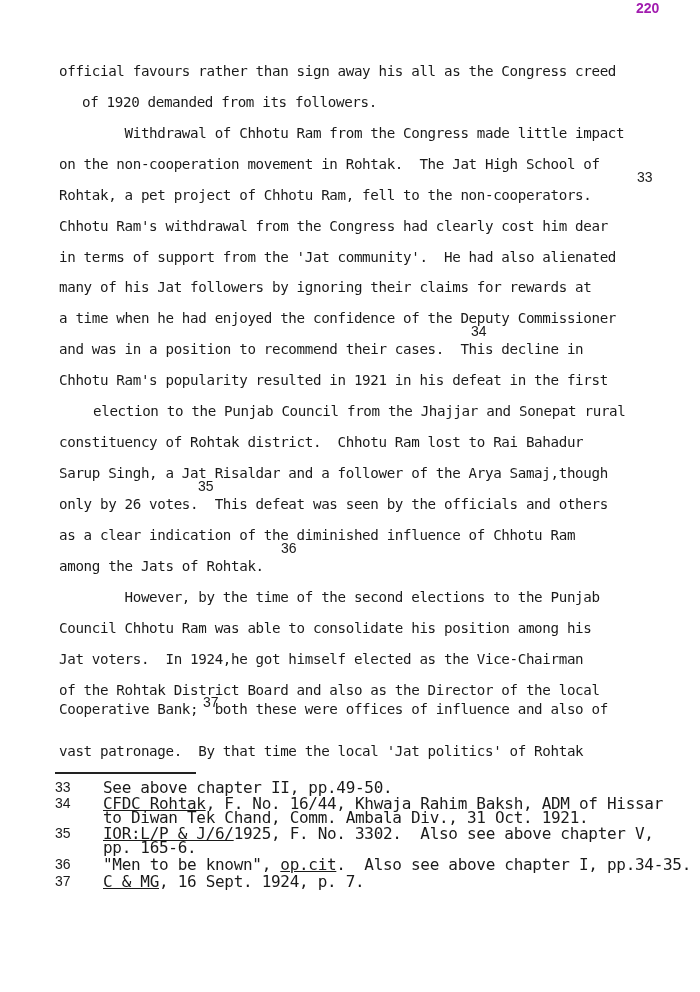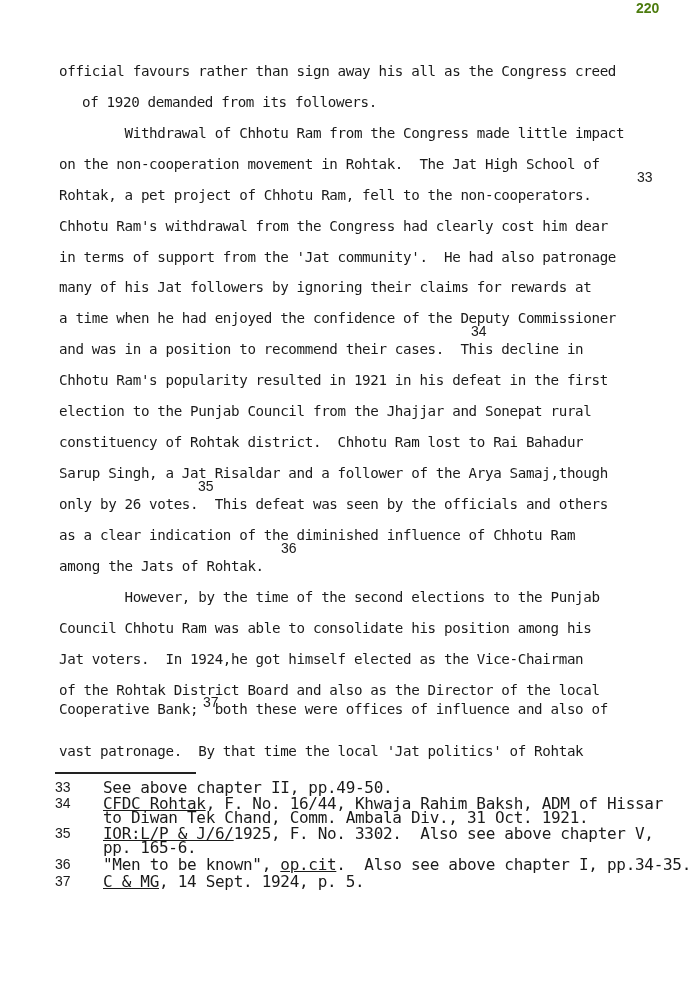--- a/index.html
+++ b/index.html
@@ -1,45 +1,45 @@
 <!DOCTYPE html>
 <html><head>
 <meta charset="utf-8">
 <style>
   html, body { margin: 0; padding: 0; }
   body {
     width: 700px; height: 992px; background: #ffffff; position: relative; overflow: hidden;
     font-family: "DejaVu Sans Mono", "Liberation Mono", monospace; color: #1a1a1a;
   }
-  .page-number { position: absolute; top: 0; left: 636px; font-size: 14px; font-family: "Liberation Sans", sans-serif; font-weight: bold; line-height: 16px; color: #4d7c0f; }
+  .page-number { position: absolute; top: 0; left: 636px; font-size: 14px; font-family: "Liberation Sans", sans-serif; font-weight: bold; line-height: 16px; color: #a21caf; }
   .line { position: absolute; left: 59px; white-space: pre; font-size: 14.2px; line-height: 18px; letter-spacing: -0.35px; }
   .sup { position: absolute; font-family: "Liberation Sans", sans-serif; font-size: 14px; line-height: 14px; color: #1a1a1a; }
   .rule { position: absolute; left: 55px; top: 772px; width: 141px; height: 2px; background: #222; }
   .fn-num { position: absolute; left: 55px; font-family: "Liberation Sans", sans-serif; font-size: 14px; line-height: 15px; }
   .fn-text { position: absolute; left: 103px; white-space: pre; font-size: 16px; line-height: 15px; letter-spacing: -0.3px; }
   .u { text-decoration: underline; }
 </style>
 </head>
 <body>
 
 <div>
   <div class="page-number">220</div>
   <div id="body-text">
       <div class="line" style="top: 62px; text-align: center;">official favours rather than sign away his all as the Congress creed</div>
       <div class="line" style="top: 93px; margin-left: 23px;">of 1920 demanded from its followers.</div>
       <div class="line" style="top: 124px;">        Withdrawal of Chhotu Ram from the Congress made little impact</div>
       <div class="line" style="top: 155px;">on the non-cooperation movement in Rohtak.  The Jat High School of</div>
       <div class="line" style="top: 186px;">Rohtak, a pet project of Chhotu Ram, fell to the non-cooperators.</div>
       <div class="line" style="top: 217px;">Chhotu Ram's withdrawal from the Congress had clearly cost him dear</div>
-      <div class="line" style="top: 248px;">in terms of support from the 'Jat community'.  He had also patronage</div>
+      <div class="line" style="top: 248px;">in terms of support from the 'Jat community'.  He had also alienated</div>
       <div class="line" style="top: 278px;">many of his Jat followers by ignoring their claims for rewards at</div>
       <div class="line" style="top: 309px;">a time when he had enjoyed the confidence of the Deputy Commissioner</div>
       <div class="line" style="top: 340px;">and was in a position to recommend their cases.  This decline in</div>
       <div class="line" style="top: 371px;">Chhotu Ram's popularity resulted in 1921 in his defeat in the first</div>
-      <div class="line" style="top: 402px;">election to the Punjab Council from the Jhajjar and Sonepat rural</div>
+      <div class="line" style="top: 402px; margin-left: 34px;">election to the Punjab Council from the Jhajjar and Sonepat rural</div>
       <div class="line" style="top: 433px;">constituency of Rohtak district.  Chhotu Ram lost to Rai Bahadur</div>
       <div class="line" style="top: 464px;">Sarup Singh, a Jat Risaldar and a follower of the Arya Samaj,though</div>
       <div class="line" style="top: 495px;">only by 26 votes.  This defeat was seen by the officials and others</div>
       <div class="line" style="top: 526px;">as a clear indication of the diminished influence of Chhotu Ram</div>
       <div class="line" style="top: 557px;">among the Jats of Rohtak.</div>
       <div class="line" style="top: 588px;">        However, by the time of the second elections to the Punjab</div>
       <div class="line" style="top: 619px;">Council Chhotu Ram was able to consolidate his position among his</div>
       <div class="line" style="top: 650px;">Jat voters.  In 1924,he got himself elected as the Vice-Chairman</div>
       <div class="line" style="top: 681px;">of the Rohtak District Board and also as the Director of the local</div>
       <div class="line" style="top: 700px;">Cooperative Bank;  both these were offices of influence and also of</div>
@@ -58,15 +58,15 @@
       <div class="fn-text" style="top: 780px;"><span>See above chapter II, pp.49-50.</span></div>
       <div class="fn-num" style="top: 796px;">34</div>
       <div class="fn-text" style="top: 796px;"><span class="u">CFDC Rohtak</span><span>, F. No. 16/44, Khwaja Rahim Baksh, ADM of Hissar</span></div>
       <div class="fn-text" style="top: 810px;"><span>to Diwan Tek Chand, Comm. Ambala Div., 31 Oct. 1921.</span></div>
       <div class="fn-num" style="top: 826px;">35</div>
       <div class="fn-text" style="top: 826px;"><span class="u">IOR:L/P &amp; J/6/</span><span>1925, F. No. 3302.  Also see above chapter V,</span></div>
       <div class="fn-text" style="top: 840px;"><span>pp. 165-6.</span></div>
       <div class="fn-num" style="top: 857px;">36</div>
       <div class="fn-text" style="top: 857px;"><span>"Men to be known", </span><span class="u">op.cit</span><span>.  Also see above chapter I, pp.34-35.</span></div>
       <div class="fn-num" style="top: 874px;">37</div>
-      <div class="fn-text" style="top: 874px;"><span class="u">C &amp; MG</span><span>, 14 Sept. 1924, p. 5.</span></div>
+      <div class="fn-text" style="top: 874px;"><span class="u">C &amp; MG</span><span>, 16 Sept. 1924, p. 7.</span></div>
     </div>
 </div>
 
 </body></html>

